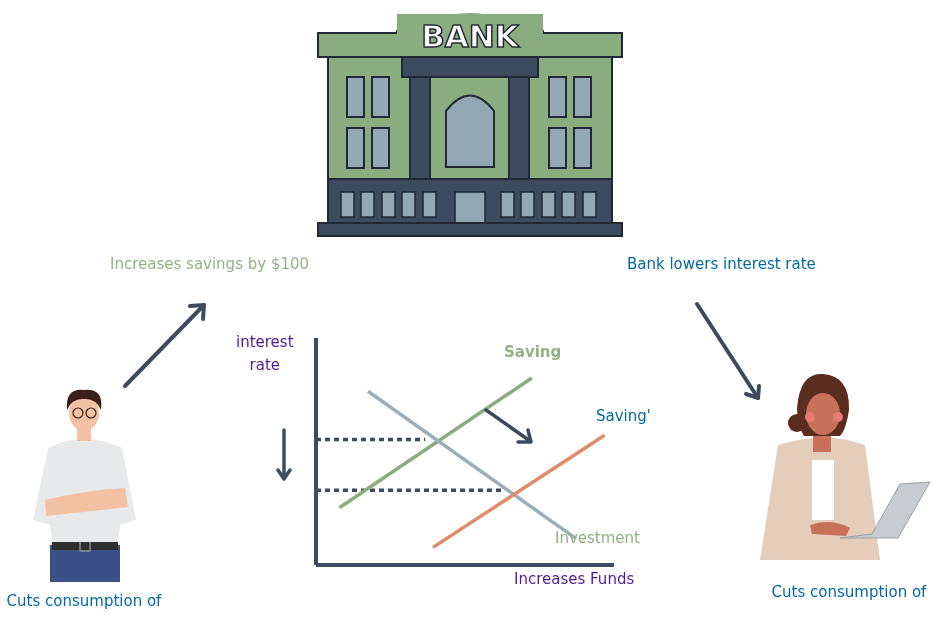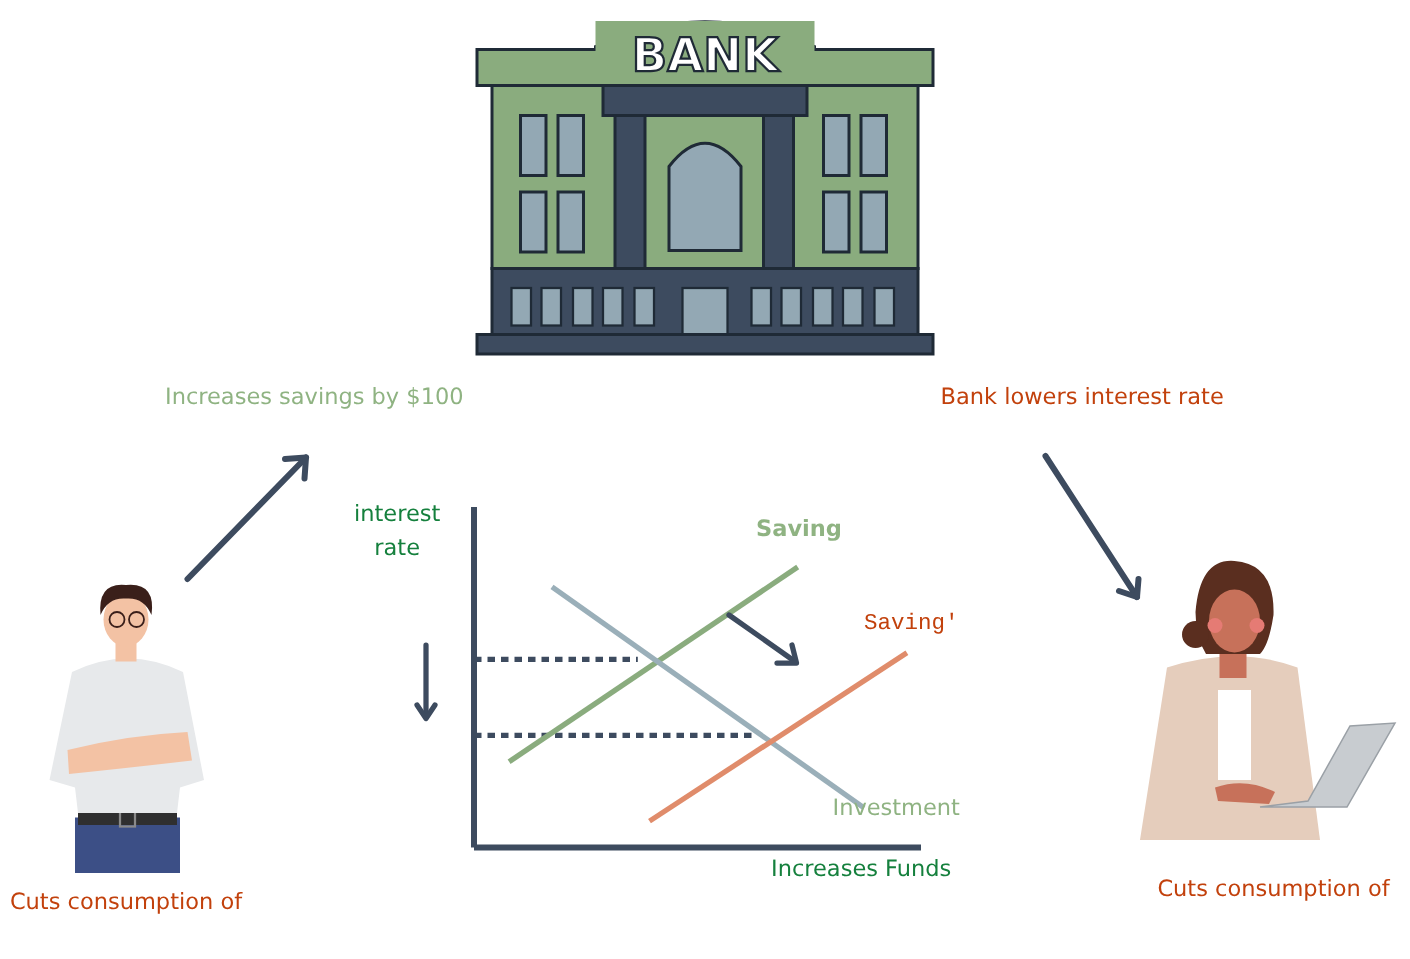--- a/index.html
+++ b/index.html
@@ -1,21 +1,21 @@
 <!DOCTYPE html>
 <html><head>
 <meta charset="utf-8">
 <style>
   html, body { margin:0; padding:0; background:#ffffff; }
   body { width:940px; height:639px; position:relative; overflow:hidden;
          font-family:"DejaVu Sans", sans-serif; }
   .label { position:absolute; font-size:15px; white-space:nowrap; }
   .green { color:#8fb382; }
-  .orange { color:#c2410c; }
-  .dark { color:#15803d; }
+  .orange { color:#0369a1; }
+  .dark { color:#4c1d95; }
   .center { text-align:center; }
   svg { position:absolute; left:0; top:0; overflow:visible; }
 </style>
 </head>
 <body>
 
 <svg width="940" height="639">
   <g stroke="#1f2a36" stroke-width="2">
 
     <path d="M397 31 Q470 -2 543 31 L543 34 L397 34 Z" fill="#8aac7e"></path>
@@ -90,21 +90,21 @@
       <line x1="284" y1="430" x2="284" y2="478" stroke="#3d4b5f" stroke-width="3.5" stroke-linecap="round"></line>
       <polyline points="278,470 284,479 290,470" fill="none" stroke="#3d4b5f" stroke-width="3.5" stroke-linecap="round" stroke-linejoin="round"></polyline>
     </g>
 </svg>
 <div class="label dark center" style="left:236px; top:331px; line-height:23px;">
   <div>interest</div>
   <div>rate</div>
 </div>
 <div class="label dark" style="left:514px; top:570px;">Increases Funds</div>
 <div class="label green" style="left:504px; top:343px;font-weight:bold;">Saving</div>
-<div class="label orange" style="left:576px; top:407px;font-family:Liberation Mono, monospace;">Saving'</div>
+<div class="label orange" style="left:596px; top:407px;">Saving'</div>
 <div class="label green" style="left:555px; top:529px;">Investment</div>
 
 <svg width="940" height="639">
 
   <g>
     <rect x="50" y="545" width="70" height="37" fill="#3c4f86"></rect>
     <rect x="52" y="541" width="66" height="9" fill="#2f2f2f"></rect>
     <rect x="80" y="540" width="10" height="11" fill="none" stroke="#8a8a8a" stroke-width="1.5"></rect>
     <path d="M48 448 Q85 430 122 448 L136 520 L120 525 L118 542 L52 542 L50 525 L33 520 Z" fill="#e7e9eb"></path>
     <rect x="77" y="425" width="14" height="16" fill="#f3c2a4"></rect>

